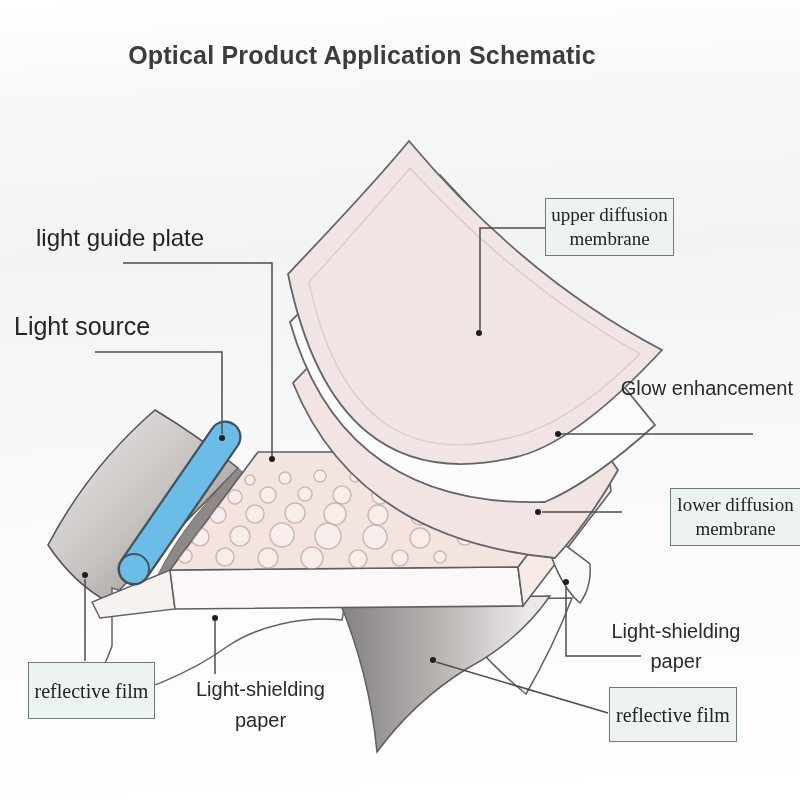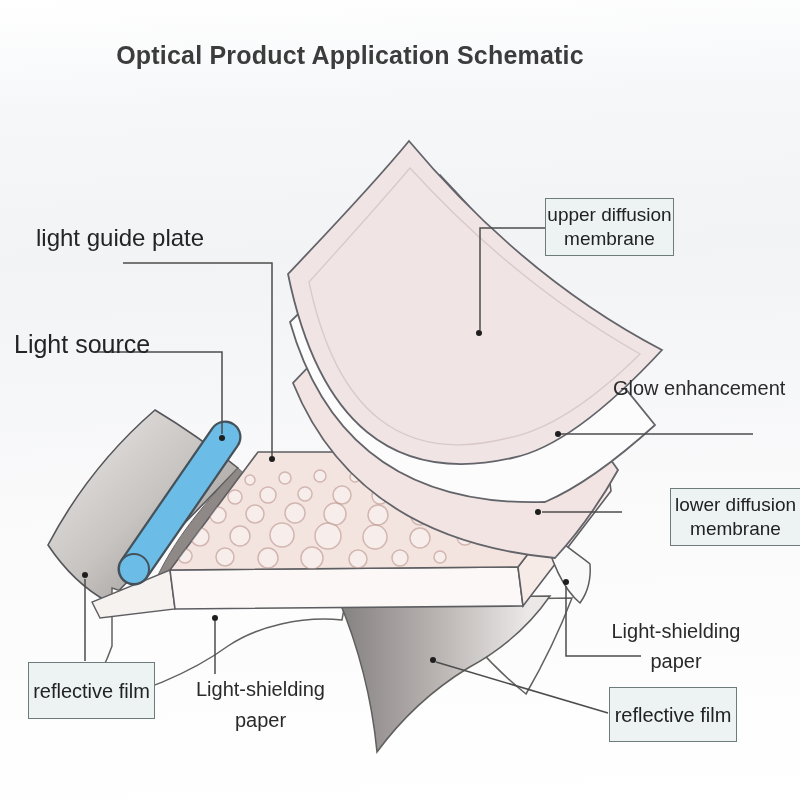--- a/index.html
+++ b/index.html
@@ -3,31 +3,31 @@
 <meta charset="utf-8">
 <style>
   html,body{margin:0;padding:0;}
   body{font-family:"Liberation Sans","DejaVu Sans",sans-serif;background:#fff;}
   .stage{
     position:relative;width:800px;height:800px;overflow:hidden;
     background:linear-gradient(178deg,#ffffff 0%,#f6f7f9 14%,#f2f3f5 32%,#fafafb 62%,#ffffff 100%);
   }
   .stage svg{position:absolute;left:0;top:0;}
   .lbl{position:absolute;color:#2a2a2a;white-space:nowrap;}
-  .title{left:0;top:41px;width:700px;text-align:center;font-size:25px;font-weight:600;color:#3c3c3c;letter-spacing:.2px;}
+  .title{left:0;top:41px;width:700px;text-align:center;font-size:25px;font-weight:600;color:#3c3c3c;letter-spacing:.2px;padding-left:12px;}
   .lbl-lgp{left:36px;top:224px;font-size:24px;color:#242424;}
-  .lbl-ls{left:14px;top:330px;font-size:25px;color:#242424;}
-  .lbl-glow{left:613px;top:375px;width:180px;text-align:left;font-size:20px;line-height:26px;}
+  .lbl-ls{left:14px;top:312px;font-size:25px;color:#242424;}
+  .lbl-glow{left:613px;top:375px;width:180px;text-align:right;font-size:20px;line-height:26px;}
   .lbl-sr{left:592px;top:616px;width:168px;text-align:center;font-size:20px;line-height:30px;}
   .lbl-sb{left:163px;top:674px;width:195px;text-align:center;font-size:20px;line-height:31px;}
   .lbl .ln{display:block;}
   .box{
     position:absolute;display:flex;flex-direction:column;align-items:center;justify-content:center;
     background:#edf3f3;border:1.6px solid #6e7b7b;box-sizing:border-box;
-    font-size:19px;line-height:24px;color:#222;text-align:center;
+    font-size:19px;line-height:24px;color:#222;text-align:center;font-family:Liberation Serif, serif;
   }
   .box-ud{left:545px;top:198px;width:129px;height:58px;}
   .box-ld{left:622px;top:488px;width:131px;height:58px;margin-left:48px;}
   .box-rl{left:28px;top:662px;width:127px;height:57px;font-size:20px;}
   .box-rr{left:609px;top:687px;width:128px;height:55px;font-size:20px;}
 </style>
 </head>
 <body>
 
 <div class="stage">

